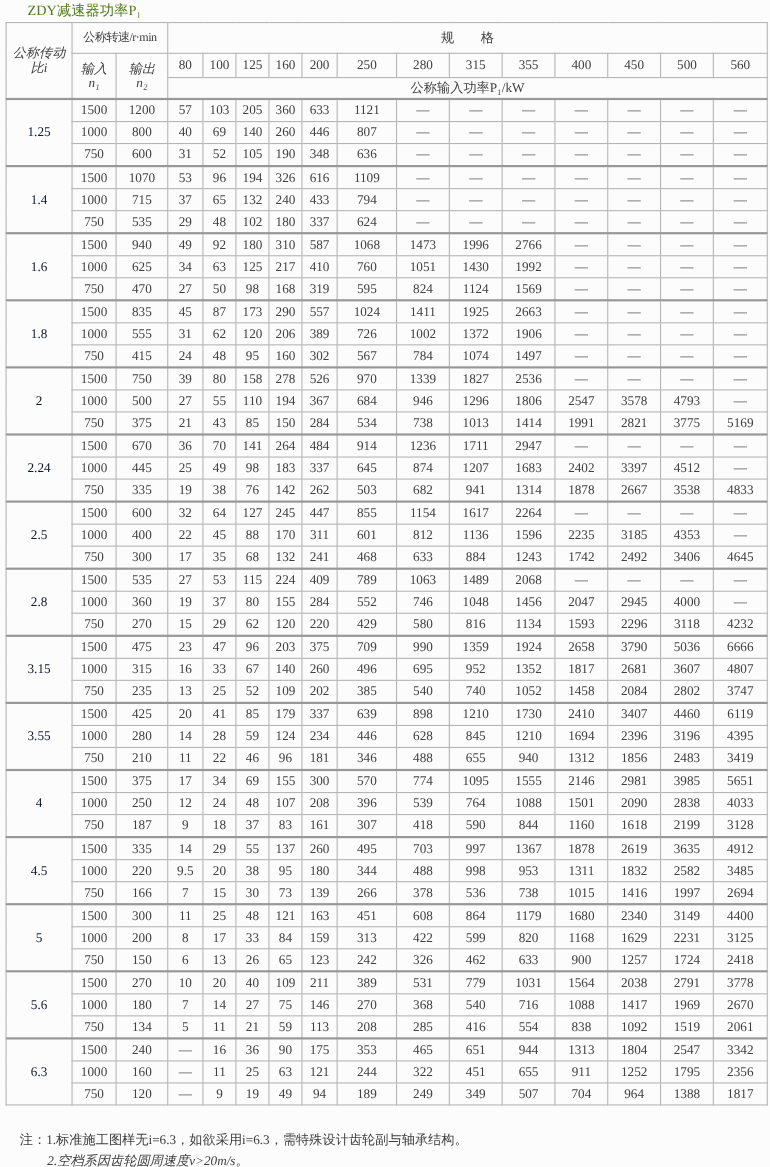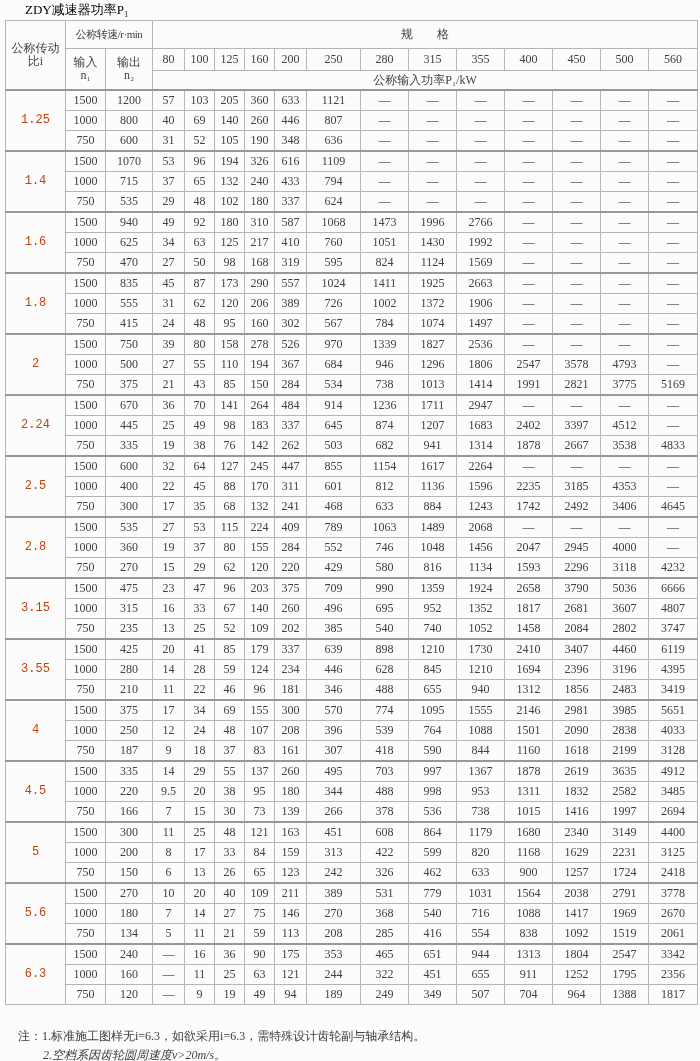--- a/index.html
+++ b/index.html
@@ -2,43 +2,43 @@
 <html><head>
 <meta charset="utf-8">
 <style>
   html,body{margin:0;padding:0;}
   body{
     width:700px;height:1061px;background:#fcfcfc;
     font-family:"Liberation Serif","DejaVu Serif",serif;
     color:#3f3f3f;overflow:hidden;
   }
   .title{
-    margin:3px 0 3px 25px;font-size:13px;line-height:14px;color:#000000;
+    margin:3px 0 3px 25px;font-size:13px;line-height:14px;color:#4d7c0f;
   }
   table{
     border-collapse:collapse;table-layout:fixed;
     margin-left:5px;width:692px;
     border:1px solid #8f8f8f;
   }
   th,td{
     border:1px solid #b5b5b5;
     text-align:center;vertical-align:middle;
     font-weight:normal;font-size:12px;
     padding:0;height:19px;line-height:19px;
     overflow:hidden;white-space:nowrap;color:#414141;
   }
   thead th{height:20px;}
   th.tall{height:27px;}
   th.power-row{height:17px;line-height:17px;}
   .two-line span{display:block;line-height:13px;}
-  .two-line{height:40px;}
+  .two-line{height:40px;font-style:italic;}
   .squeeze{font-size:11px;letter-spacing:-0.5px;}
   tbody.grp{border-top:2px solid #989898;}
   thead{border-bottom:2px solid #989898;}
-  td.ratio{color:#c2410c;font-family:Liberation Mono, monospace;}
+  td.ratio{color:#0f172a;}
   .notes{margin-top:22px;font-size:12px;line-height:19px;color:#3c3c3c;}
   .note1{padding-left:18px;}
   .note2{padding-left:43px;font-style:italic;}
 </style>
 </head>
 <body>
 
 <div>
   <div class="title">ZDY减速器功率P₁</div>
 

